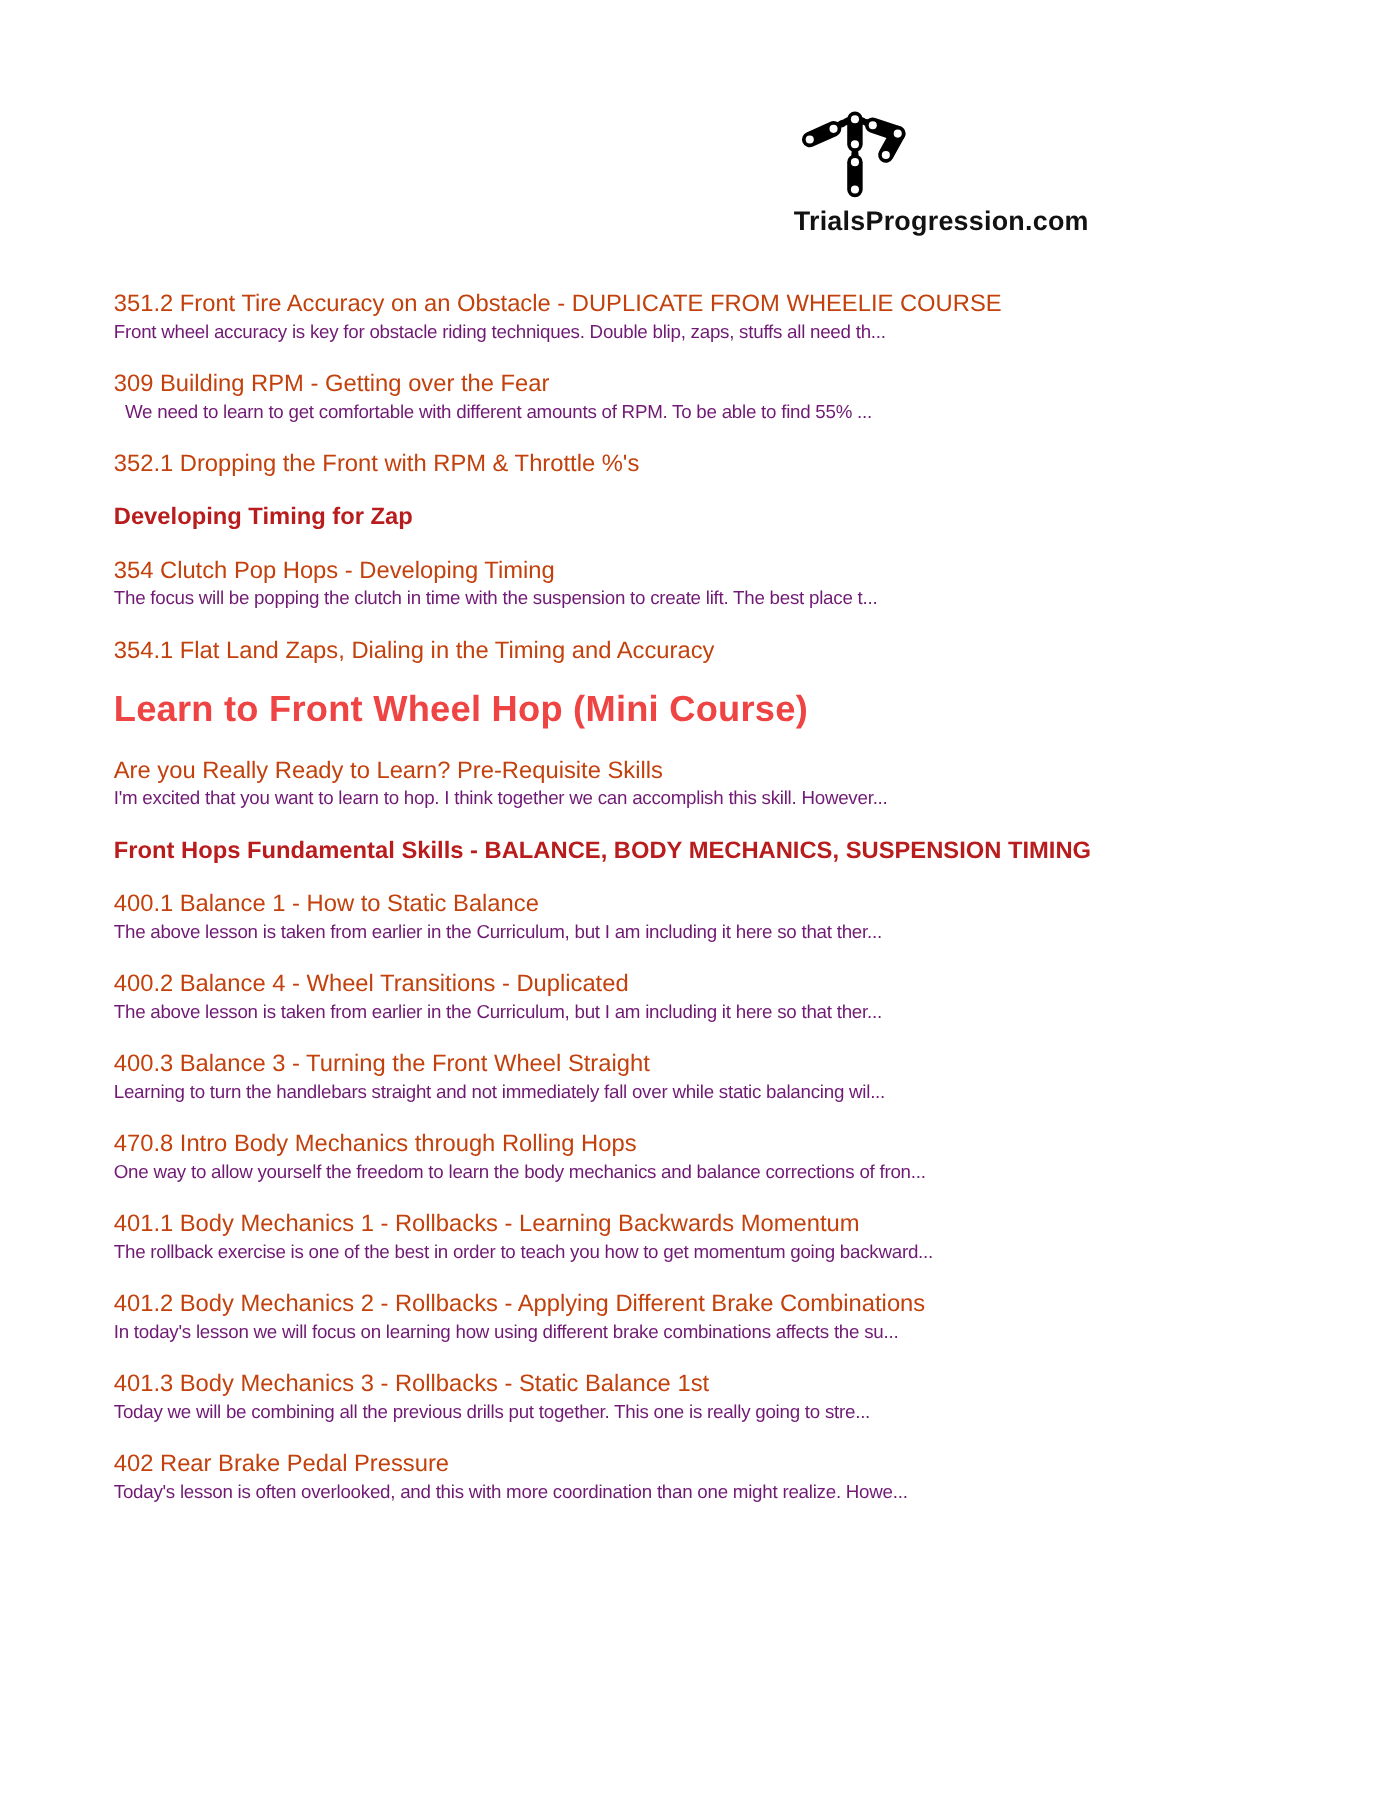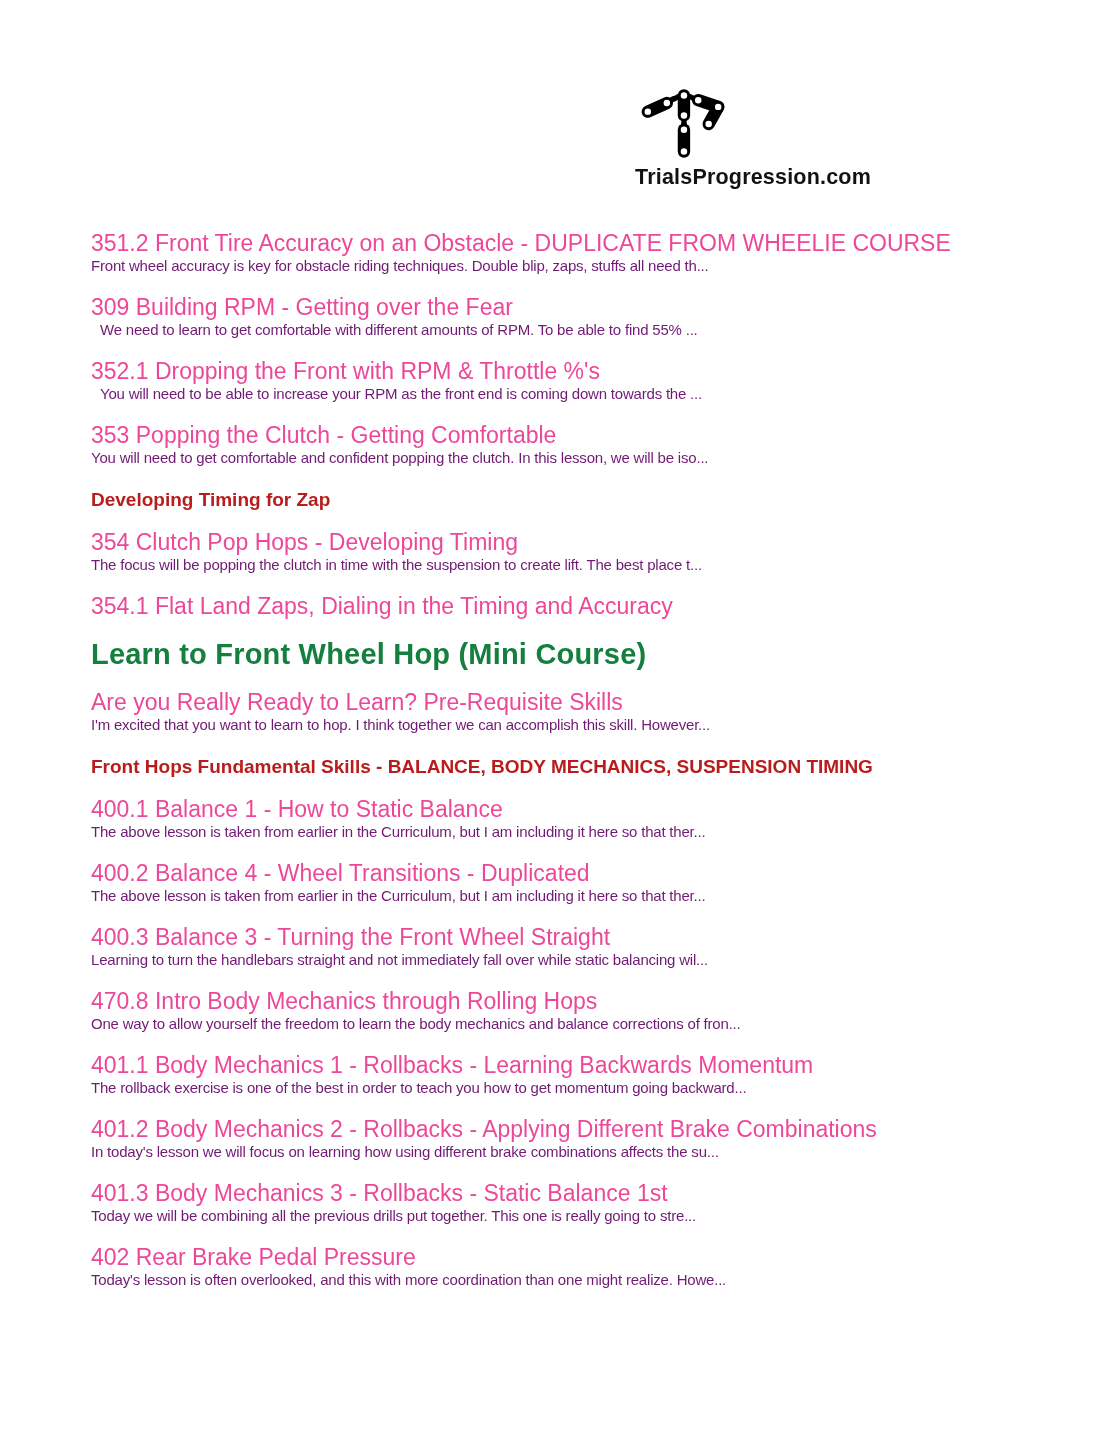--- a/index.html
+++ b/index.html
@@ -11,33 +11,33 @@
   .header{display:flex;justify-content:flex-end;padding:85px 89px 0 0;}
   .brand{display:flex;flex-direction:column;align-items:flex-start;width:236px;}
   .chain-logo{display:block;margin-left:0;}
   .wordmark{
     font-size:21.5px;font-weight:700;color:#121212;letter-spacing:.2px;
     margin-top:2px;white-space:nowrap;
   }
   .content{padding:42px 40px 0 91px;}
   .lesson{margin:0 0 19px 0;}
   .lesson-title{
-    font-size:23px;line-height:23px;color:#ec4899;white-space:nowrap;
+    font-size:19px;line-height:23px;color:#c2410c;white-space:nowrap;
   }
   .lesson-desc{
     font-size:15px;line-height:22px;color:#701a75;white-space:nowrap;
     letter-spacing:-.2px;
   }
   .lesson-desc.indent{padding-left:9px;}
   .subheading{
     font-size:19px;line-height:23px;font-weight:700;color:#b91c1c;
     margin:0 0 20px 0;white-space:nowrap;
   }
   .course-title{
-    font-size:29px;line-height:34px;font-weight:700;color:#15803d;
+    font-size:29px;line-height:34px;font-weight:700;color:#ef4444;
     margin:0 0 20px 0;white-space:nowrap;letter-spacing:.2px;
   }
 </style>
 </head>
 <body>
 
 <div class="page">
 
   <header class="header">
     <div class="brand">
@@ -79,25 +79,20 @@
       <div class="lesson">
         <div class="lesson-title">351.2 Front Tire Accuracy on an Obstacle - DUPLICATE FROM WHEELIE COURSE</div>
         <div class="lesson-desc">Front wheel accuracy is key for obstacle riding techniques. Double blip, zaps, stuffs all need th...</div>
       </div>
       <div class="lesson">
         <div class="lesson-title">309 Building RPM - Getting over the Fear</div>
         <div class="lesson-desc indent">We need to learn to get comfortable with different amounts of RPM. To be able to find 55% ...</div>
       </div>
       <div class="lesson">
         <div class="lesson-title">352.1 Dropping the Front with RPM &amp; Throttle %'s</div>
-        <div class="lesson-desc indent">You will need to be able to increase your RPM as the front end is coming down towards the ...</div>
-      </div>
-      <div class="lesson">
-        <div class="lesson-title">353 Popping the Clutch - Getting Comfortable</div>
-        <div class="lesson-desc">You will need to get comfortable and confident popping the clutch. In this lesson, we will be iso...</div>
       </div>
       <h3 class="subheading">Developing Timing for Zap</h3>
       <div class="lesson">
         <div class="lesson-title">354 Clutch Pop Hops - Developing Timing</div>
         <div class="lesson-desc">The focus will be popping the clutch in time with the suspension to create lift. The best place t...</div>
       </div>
       <div class="lesson">
         <div class="lesson-title">354.1 Flat Land Zaps, Dialing in the Timing and Accuracy</div>
       </div>
       <h1 class="course-title">Learn to Front Wheel Hop (Mini Course)</h1>

